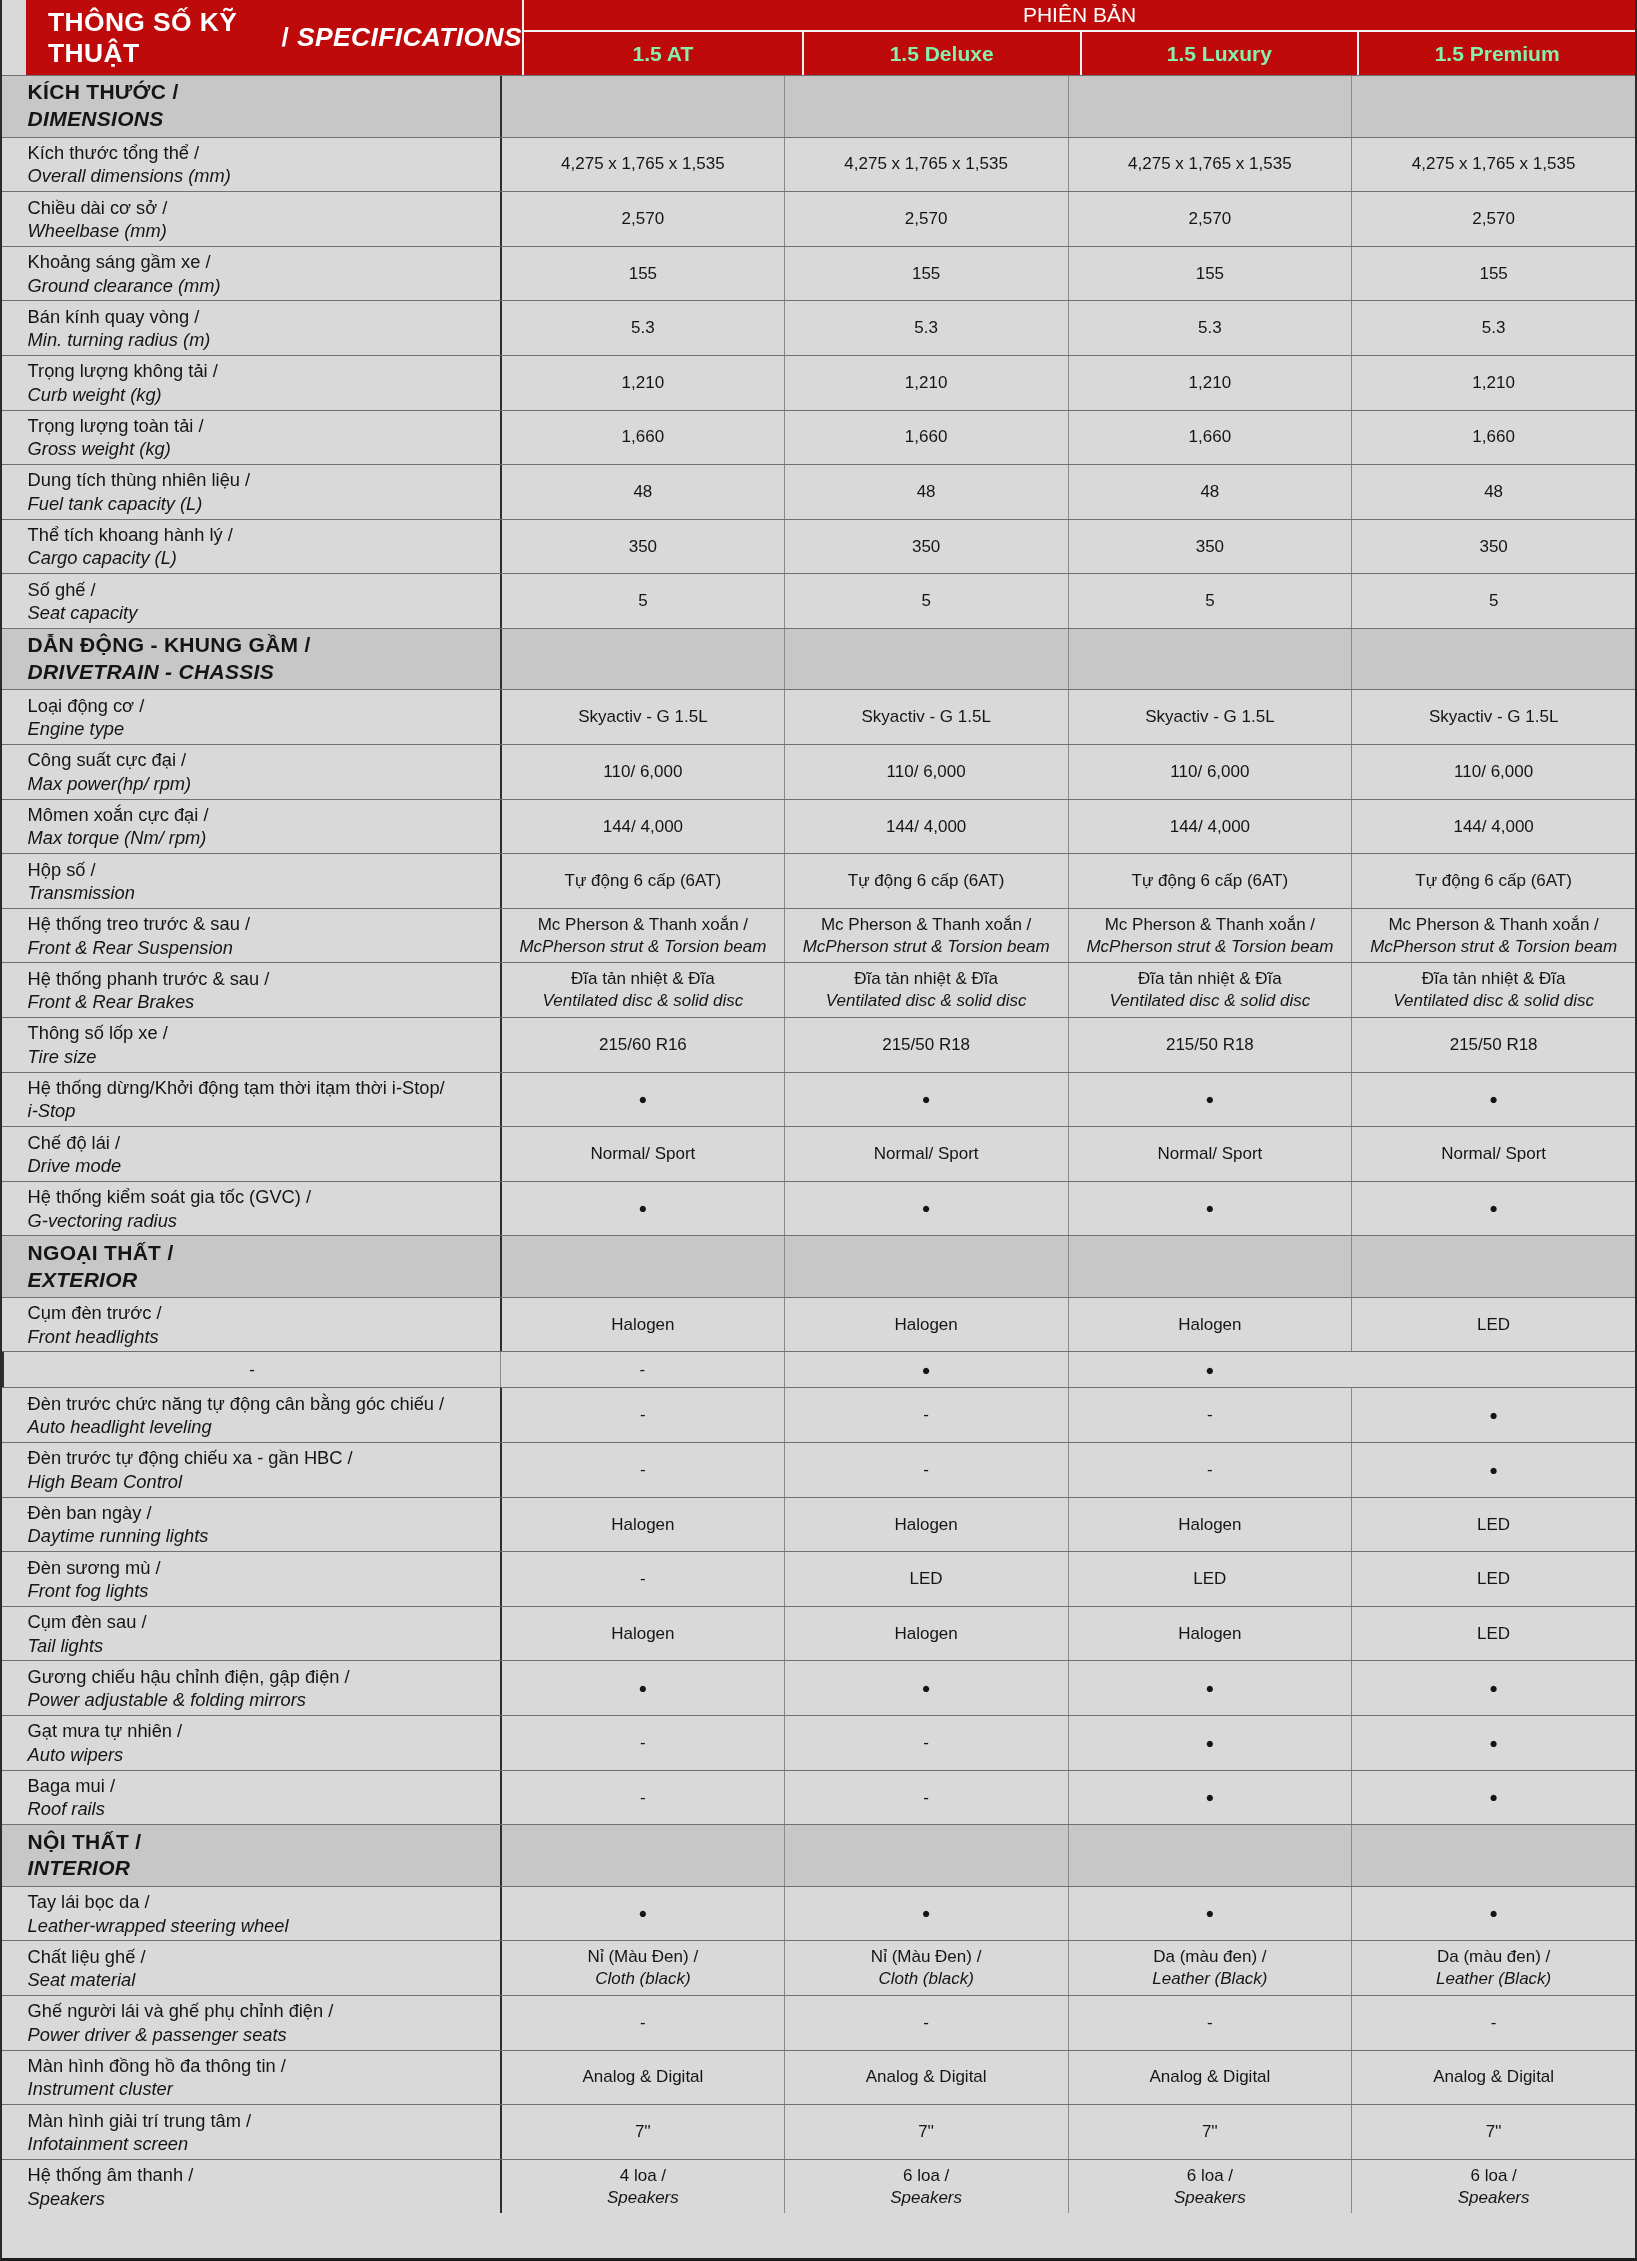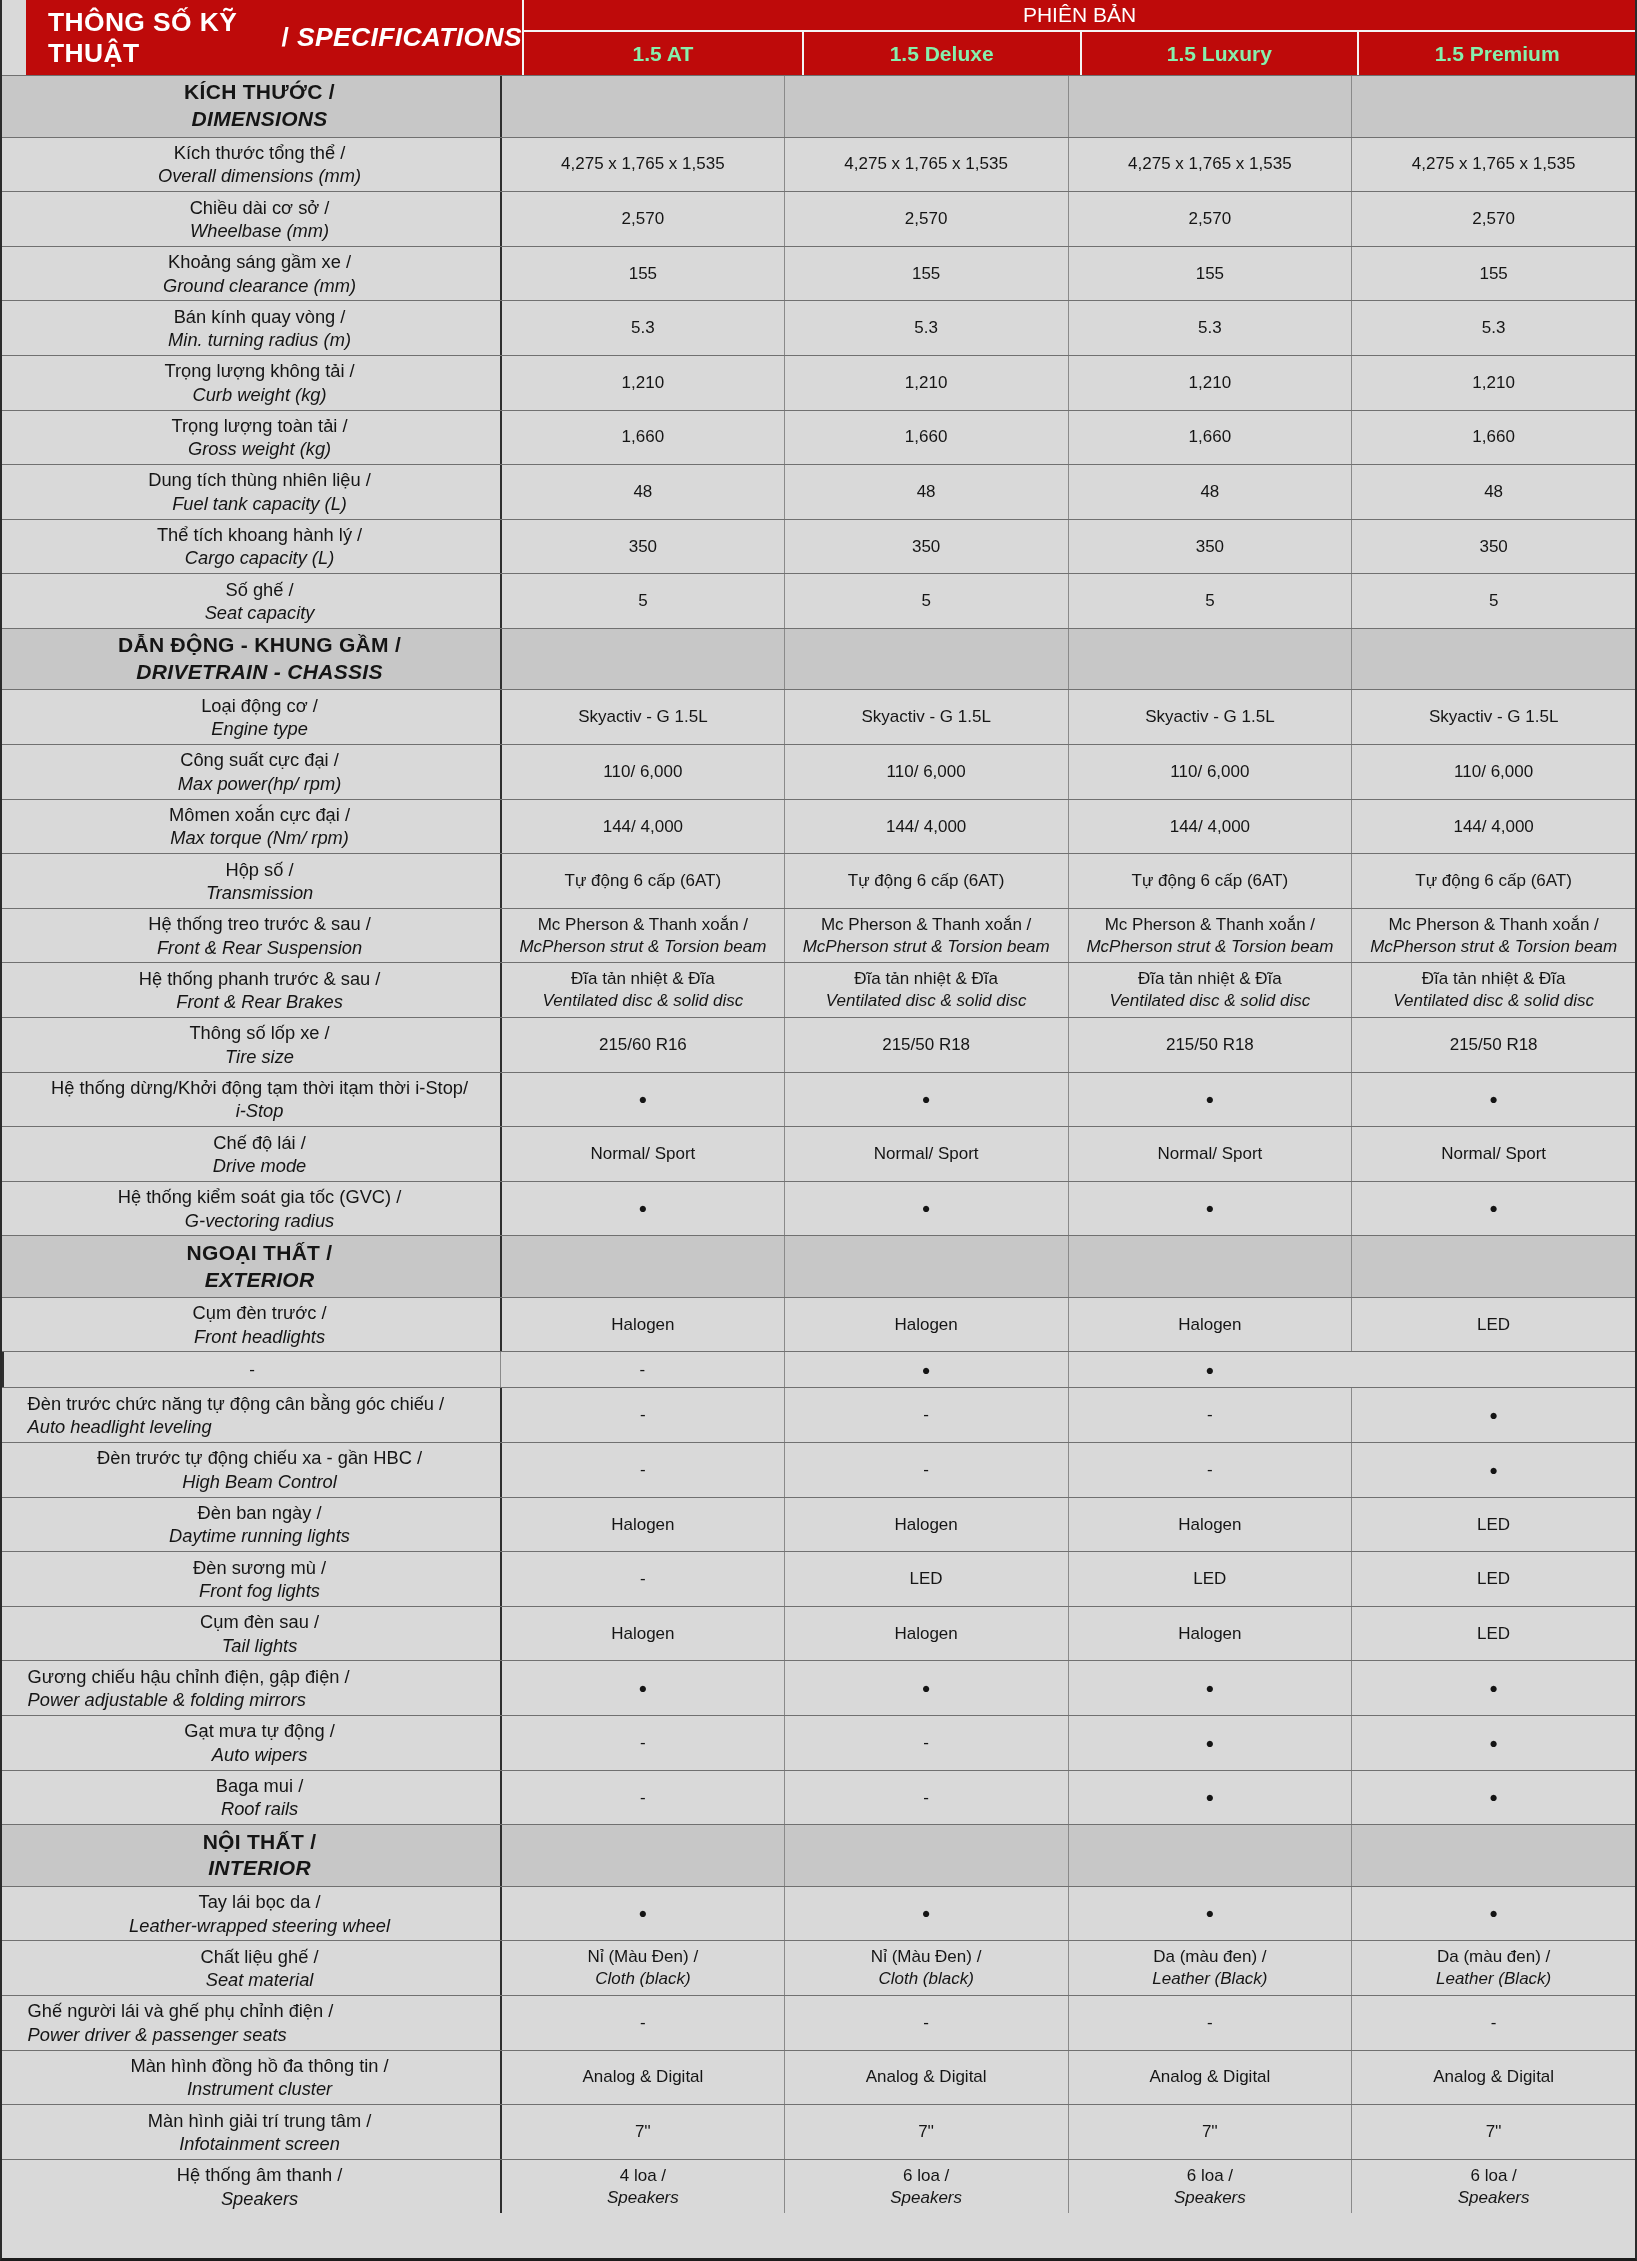--- a/index.html
+++ b/index.html
@@ -25,21 +25,21 @@
   .hdr-trims{display:grid;grid-template-columns:repeat(4,1fr);}
   .hdr-trim{display:flex;align-items:center;justify-content:center;color:#86efac;font-weight:bold;font-size:21px;box-sizing:border-box;}
   .hdr-trim + .hdr-trim{border-left:2.6px solid #f4f4f4;}
   
   .row{display:grid;grid-template-columns:498px repeat(4,1fr);border-top:1.7px solid #707070;}
   .cell{
     display:flex;flex-direction:column;align-items:center;justify-content:center;
     text-align:center;padding:3.4px 8.5px;min-height:35px;box-sizing:border-box;
     font-size:17px;line-height:1.28;border-left:1.7px solid #8a8a8a;
   }
-  .cell.label{align-items:center;justify-content:center;text-align:left;border-left:none;padding-left:25.6px;font-size:18.3px;}
+  .cell.label{align-items:flex-start;justify-content:center;text-align:left;border-left:none;padding-left:25.6px;font-size:18.3px;}
   .cell.v0{border-left:2.6px solid #2e2e2e;}
   .row.tall .cell{min-height:51px;}
   .row.section .cell{background:var(--section-bg,#c7c7c7);min-height:33px;}
   .row.section .cell.label{font-weight:bold;font-size:21px;letter-spacing:0.3px;}
   .en{font-style:italic;}
   .dot{font-size:14.5px;line-height:1;}
   .rich div{width:100%;text-align:inherit;}
 </style>
 </head>
 <body>
@@ -577,21 +577,21 @@
         </div>
         <div class="cell rich">
           <span class="dot">●</span>
         </div>
         <div class="cell rich">
           <span class="dot">●</span>
         </div>
       </div>
       <div class="row">
         <div class="cell label rich">
-          <span>Gạt mưa tự động / </span>
+          <span>Gạt mưa tự nhiên / </span>
           <span class="en">Auto wipers</span>
         </div>
         <div class="cell rich v0">
           <span>-</span>
         </div>
         <div class="cell rich">
           <span>-</span>
         </div>
         <div class="cell rich">
           <span class="dot">●</span>

